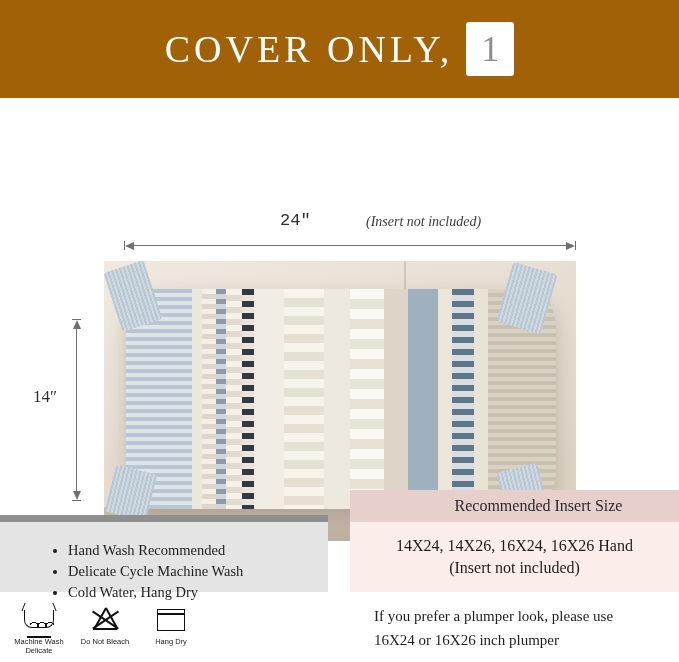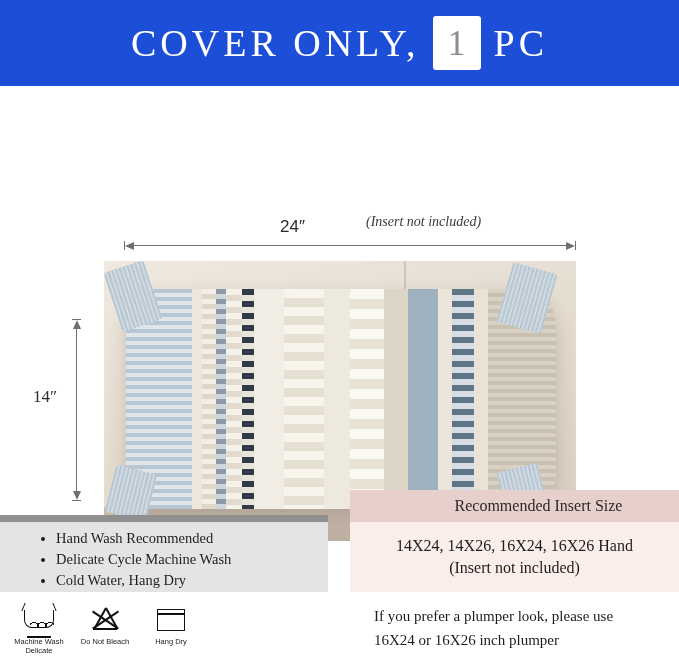--- a/index.html
+++ b/index.html
@@ -13,22 +13,22 @@
     position: relative;
     width: 679px; height: 662px;
     overflow: hidden;
     background: #ffffff;
   }
 
   
   .header-banner {
     position: absolute;
     left: 0; top: 0;
-    width: 679px; height: 86px;
-    background: #1d4ed8;
+    width: 679px; height: 98px;
+    background: #a16207;
     display: flex;
     align-items: center;
     justify-content: center;
   }
   .header-text {
     color: #ffffff;
     font-family: "Liberation Serif", serif;
     font-size: 38px;
     letter-spacing: 4px;
     display: flex;
@@ -51,24 +51,24 @@
   
   .measure-area {
     position: absolute;
     left: 0; top: 98px;
     width: 679px; height: 370px;
     background: #ffffff;
   }
 
   .width-label {
     position: absolute;
-    left: 280px; top: 119px;
+    left: 280px; top: 113px;
     font-size: 17px;
     color: #2e2e2e;
-    font-family: Liberation Sans, sans-serif;
+    font-family: Liberation Mono, monospace;
   }
   .insert-note-top {
     position: absolute;
     left: 366px; top: 116px;
     font-size: 14px;
     font-style: italic;
     color: #3a3a3a;
     font-family: "Liberation Serif", serif;
   }
 
@@ -200,21 +200,21 @@
     font-family: "Liberation Serif", serif;
   }
   .wash-body {
     position: absolute;
     left: 0; top: 522px;
     width: 328px; height: 70px;
     background: #e4e4e4;
     padding: 6px 0 0 30px;
   }
   .wash-body ul {
-    margin: 0; padding: 0 0 4px 26px;
+    margin: 12px; padding: 0 0 4px 26px;
     list-style: disc;
   }
   .wash-body li {
     font-size: 14.5px;
     color: #1d1d1d;
     line-height: 21px;
     font-family: "Liberation Serif", serif;
   }
 
   .insert-header {
@@ -376,21 +376,20 @@
 </style>
 </head>
 <body>
 
 <div id="page">
 
   <div class="header-banner">
     <div class="header-text">
       <span>COVER ONLY,</span>
       <span class="header-badge">1</span>
-      <span>PC</span>
     </div>
   </div>
 
   <div class="measure-area">
 
     <div class="width-label">24″</div>
     <div class="insert-note-top">(Insert not included)</div>
 
     <div class="h-arrow">
       <div class="cap left"></div>

